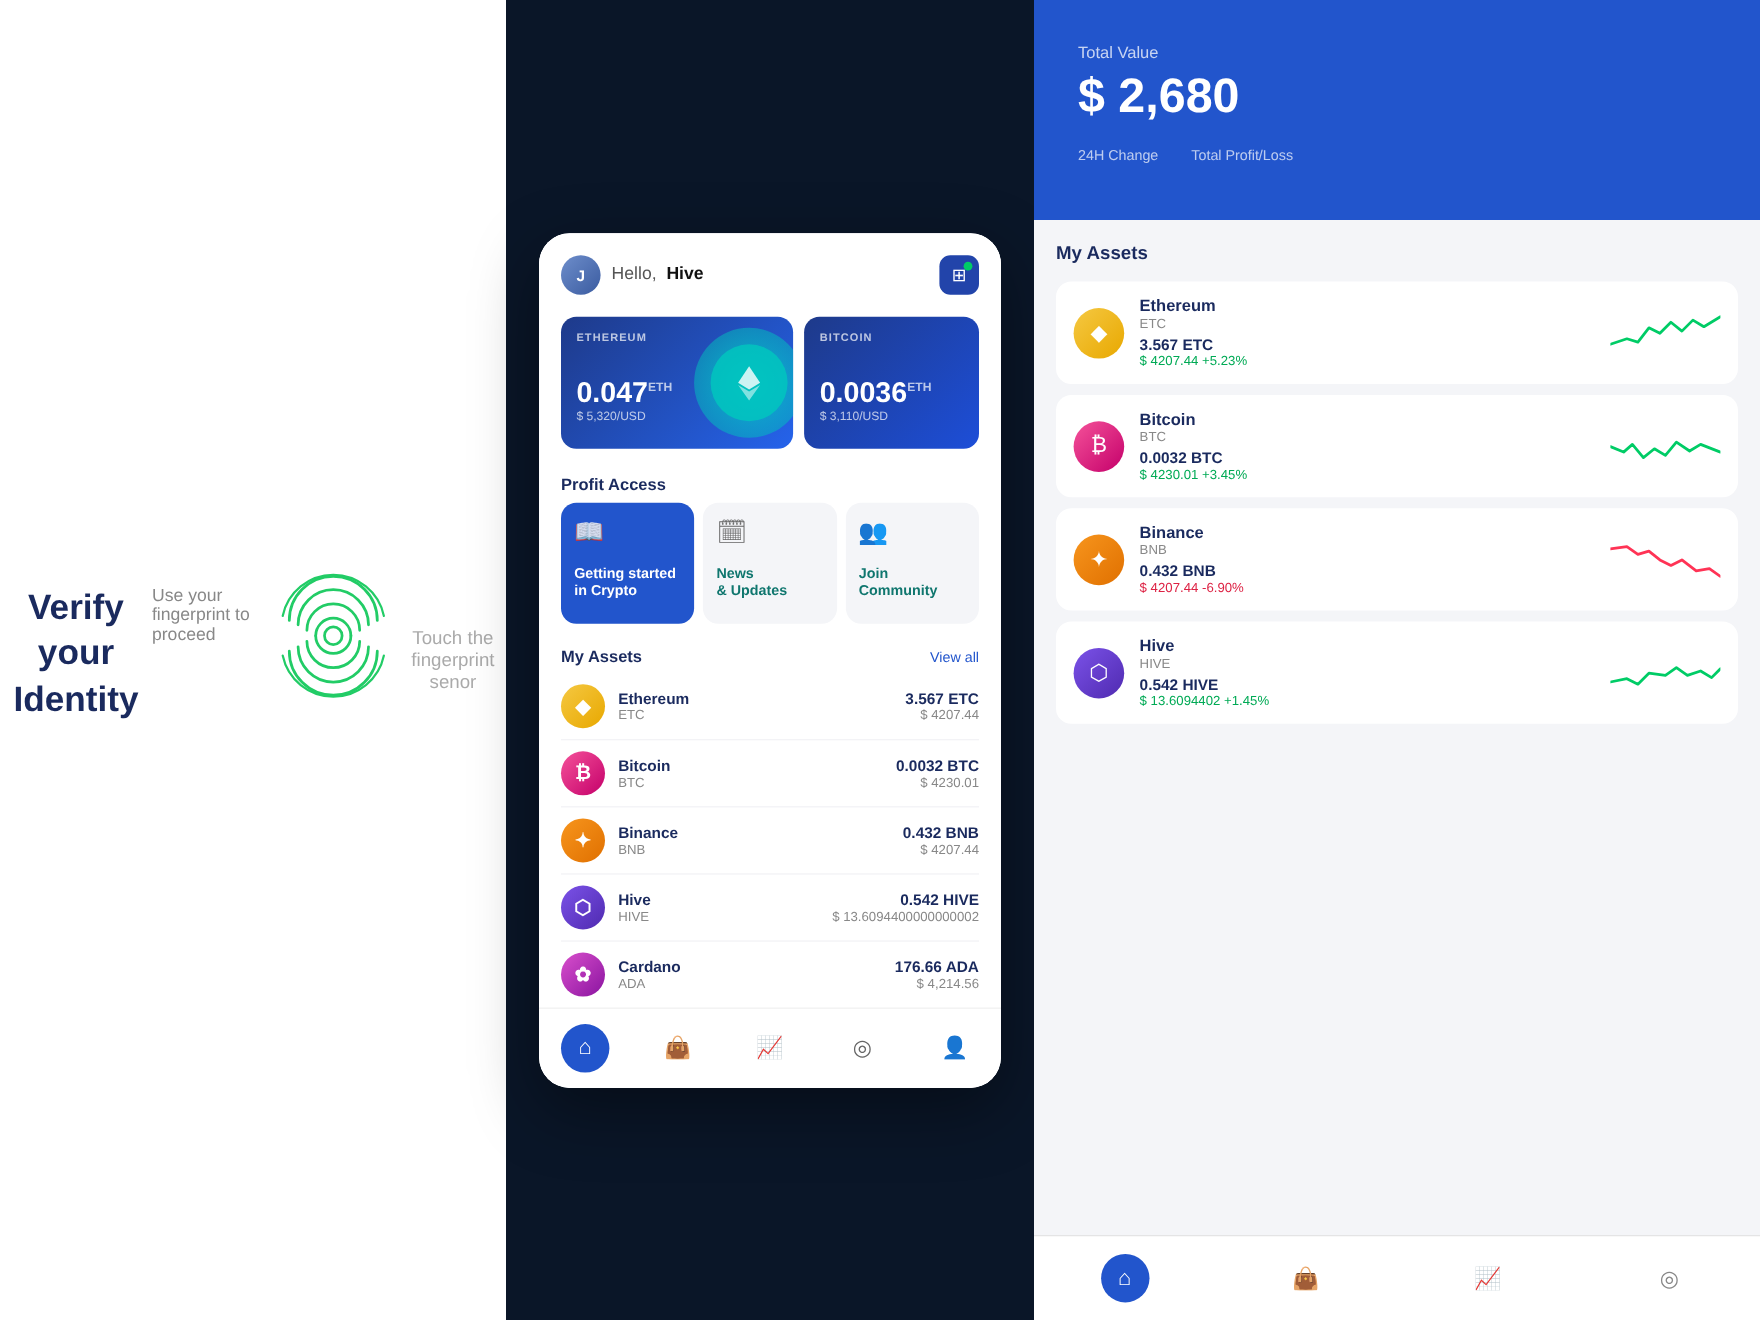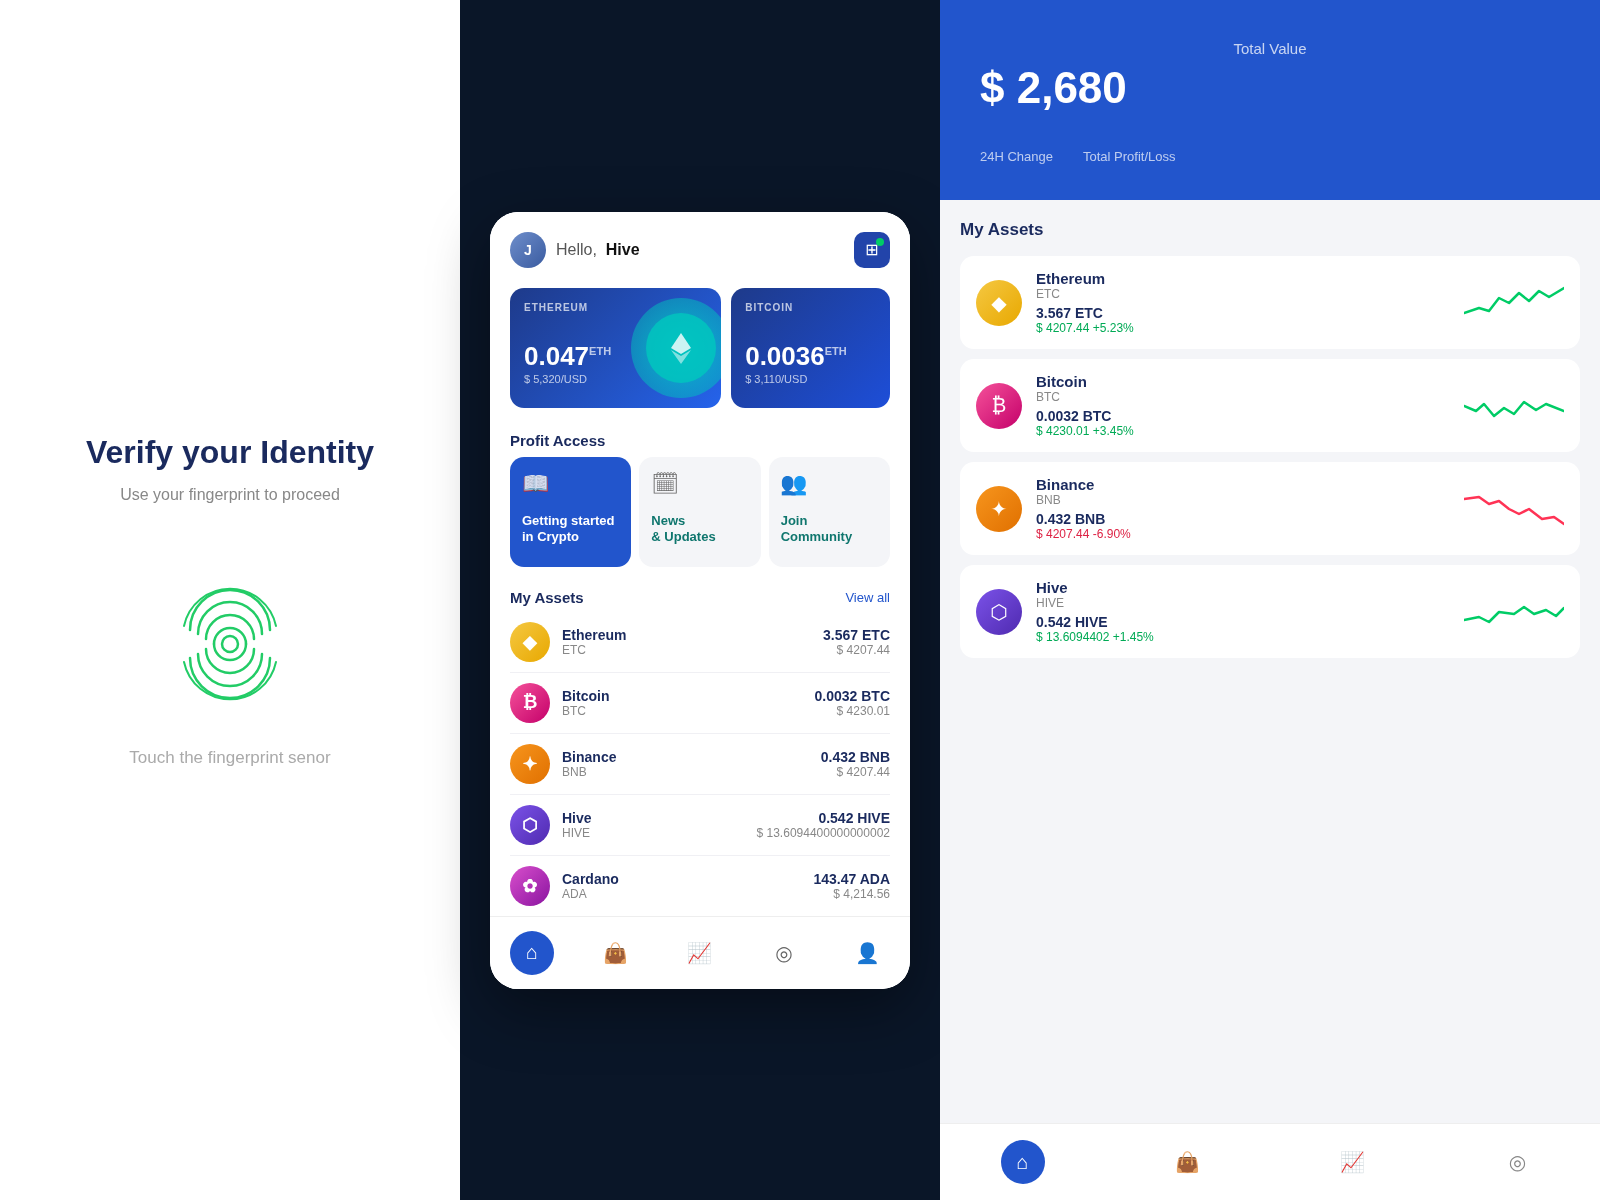--- a/index.html
+++ b/index.html
@@ -61,21 +61,21 @@
       background-image: radial-gradient(circle, rgba(30,80,200,0.5) 1.5px, transparent 1.5px);
       background-size: 18px 18px;
     }
 
     
     .left-panel {
       width: 460px;
       height: 1200px;
       background: #fff;
       display: flex;
-      flex-direction: column;
+      flex-direction: row;
       align-items: center;
       justify-content: center;
       flex-shrink: 0;
       position: relative;
       z-index: 2;
     }
     .left-panel-title {
       font-size: 32px;
       font-weight: 700;
       color: #1a2a5e;
@@ -377,27 +377,26 @@
     .right-top {
       background: #2255cc;
       padding: 40px 40px 30px;
       min-height: 200px;
     }
     .total-label {
       font-size: 15px;
       color: rgba(255,255,255,0.75);
       font-weight: 500;
       margin-bottom: 6px;
-      text-align: center;
     }
     .total-value {
       font-size: 44px;
       font-weight: 800;
       color: #fff;
-      margin-bottom: 36px;
+      margin-bottom: 20px;
     }
     .change-row {
       display: flex;
       gap: 30px;
     }
     .change-item {
       font-size: 13px;
       color: rgba(255,255,255,0.7);
     }
     .right-bottom {
@@ -627,21 +626,21 @@
             <div class="asset-usd">$ 13.6094400000000002</div>
           </div>
         </div>
         <div class="asset-row">
           <div class="asset-icon ada">✿</div>
           <div class="asset-name-col">
             <div class="asset-name">Cardano</div>
             <div class="asset-ticker">ADA</div>
           </div>
           <div class="asset-value-col">
-            <div class="asset-amount">143.47 ADA</div>
+            <div class="asset-amount">176.66 ADA</div>
             <div class="asset-usd">$ 4,214.56</div>
           </div>
         </div>
       </div>
 
       <div class="bottom-nav">
         <div class="nav-btn active">⌂</div>
         <div class="nav-btn inactive">👜</div>
         <div class="nav-btn inactive">📈</div>
         <div class="nav-btn inactive">◎</div>

